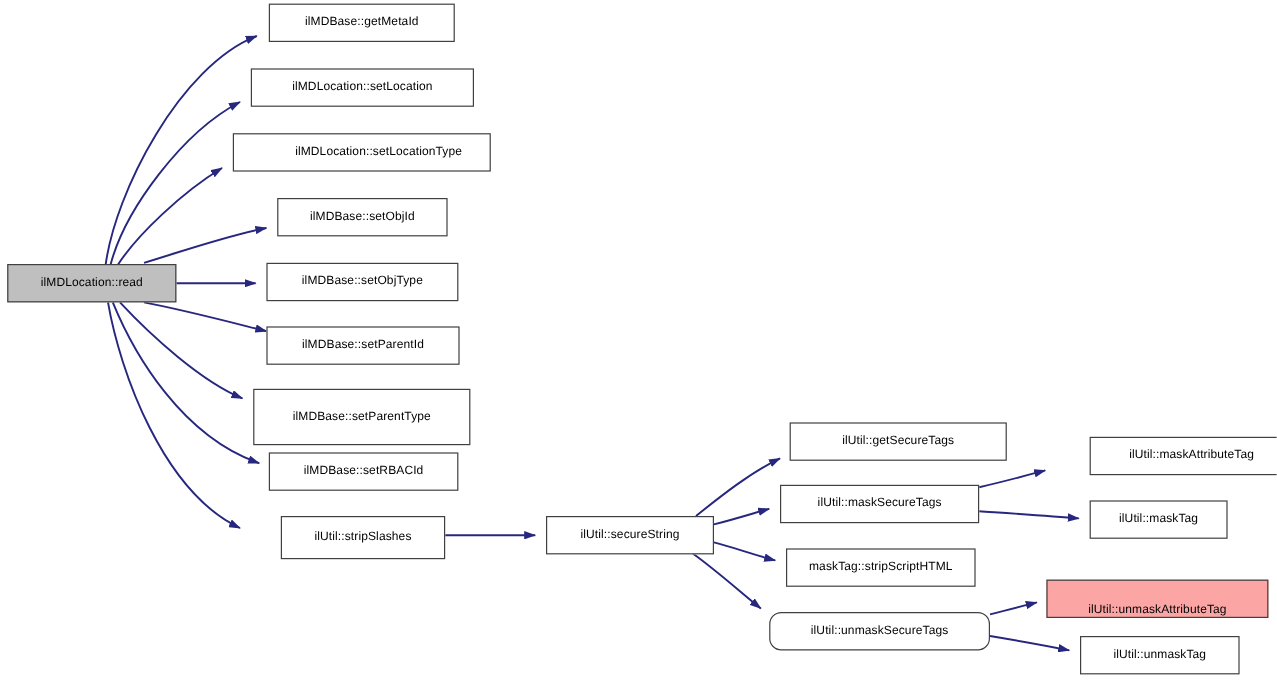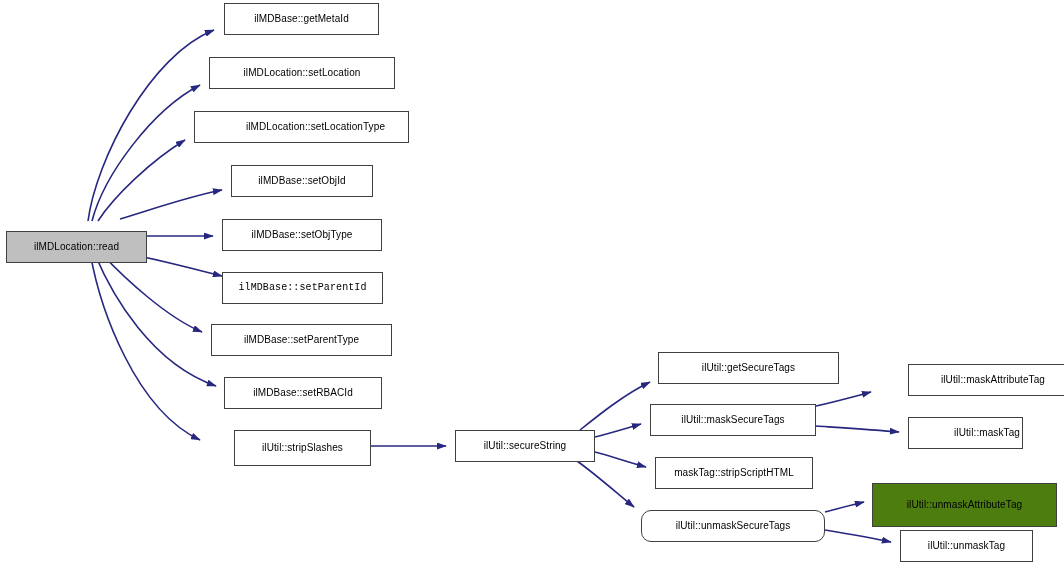--- a/index.html
+++ b/index.html
@@ -35,21 +35,20 @@
     justify-content: center;
     font-size: 10px;
     color: #000000;
     white-space: nowrap;
     line-height: 1;
     letter-spacing: 0.1px;
   }
   .graph-node.root-node {
     background: #bfbfbf;
     border-color: #404040;
-    margin-top: 11px;
   }
   .node-label {
     display: block;
     padding: 0 2px;
   }
 </style>
 </head>
 <body>
 
 <div id="graph-canvas">
@@ -92,24 +91,24 @@
       </div>
       <div class="graph-node" style="left: 194px; top: 111px; width: 215px; height: 32px; background: rgb(255, 255, 255); border-color: rgb(64, 64, 64); padding-left: 28px;">
         <span class="node-label">ilMDLocation::setLocationType</span>
       </div>
       <div class="graph-node" style="left: 231px; top: 165px; width: 142px; height: 32px; background: rgb(255, 255, 255); border-color: rgb(64, 64, 64);">
         <span class="node-label">ilMDBase::setObjId</span>
       </div>
       <div class="graph-node" style="left: 222px; top: 219px; width: 160px; height: 32px; background: rgb(255, 255, 255); border-color: rgb(64, 64, 64);">
         <span class="node-label">ilMDBase::setObjType</span>
       </div>
-      <div class="graph-node" style="left: 222px; top: 272px; width: 161px; height: 32px; background: rgb(255, 255, 255); border-color: rgb(64, 64, 64); font-family: Liberation Mono, monospace;">
+      <div class="graph-node" style="left: 222px; top: 272px; width: 161px; height: 32px; background: rgb(255, 255, 255); border-color: rgb(64, 64, 64);">
         <span class="node-label">ilMDBase::setParentId</span>
       </div>
-      <div class="graph-node" style="left: 211px; top: 324px; width: 181px; height: 32px; background: rgb(255, 255, 255); border-color: rgb(64, 64, 64);">
+      <div class="graph-node" style="left: 211px; top: 324px; width: 181px; height: 47px; background: rgb(255, 255, 255); border-color: rgb(64, 64, 64);">
         <span class="node-label">ilMDBase::setParentType</span>
       </div>
       <div class="graph-node" style="left: 224px; top: 377px; width: 158px; height: 32px; background: rgb(255, 255, 255); border-color: rgb(64, 64, 64);">
         <span class="node-label">ilMDBase::setRBACId</span>
       </div>
       <div class="graph-node" style="left: 234px; top: 430px; width: 137px; height: 36px; background: rgb(255, 255, 255); border-color: rgb(64, 64, 64);">
         <span class="node-label">ilUtil::stripSlashes</span>
       </div>
       <div class="graph-node" style="left: 455px; top: 430px; width: 140px; height: 32px; background: rgb(255, 255, 255); border-color: rgb(64, 64, 64);">
         <span class="node-label">ilUtil::secureString</span>
@@ -122,23 +121,23 @@
       </div>
       <div class="graph-node" style="left: 655px; top: 457px; width: 158px; height: 32px; background: rgb(255, 255, 255); border-color: rgb(64, 64, 64);">
         <span class="node-label">maskTag::stripScriptHTML</span>
       </div>
       <div class="graph-node" style="left: 641px; top: 510px; width: 184px; height: 32px; background: rgb(255, 255, 255); border-color: rgb(64, 64, 64); border-radius: 10px;">
         <span class="node-label">ilUtil::unmaskSecureTags</span>
       </div>
       <div class="graph-node" style="left: 908px; top: 364px; width: 170px; height: 32px; background: rgb(255, 255, 255); border-color: rgb(64, 64, 64);">
         <span class="node-label">ilUtil::maskAttributeTag</span>
       </div>
-      <div class="graph-node" style="left: 908px; top: 417px; width: 115px; height: 32px; background: rgb(255, 255, 255); border-color: rgb(64, 64, 64); justify-content: flex-end;">
+      <div class="graph-node" style="left: 908px; top: 417px; width: 115px; height: 32px; background: rgb(255, 255, 255); border-color: rgb(64, 64, 64);">
         <span class="node-label">ilUtil::maskTag</span>
       </div>
-      <div class="graph-node" style="left: 872px; top: 483px; width: 185px; height: 44px; background: #4d7c0f; border-color: rgb(64, 64, 64);">
+      <div class="graph-node" style="left: 872px; top: 483px; width: 185px; height: 32px; background: #fca5a5; border-color: rgb(64, 64, 64); align-items: flex-end;">
         <span class="node-label">ilUtil::unmaskAttributeTag</span>
       </div>
       <div class="graph-node" style="left: 900px; top: 530px; width: 133px; height: 32px; background: rgb(255, 255, 255); border-color: rgb(64, 64, 64);">
         <span class="node-label">ilUtil::unmaskTag</span>
       </div>
     </div>
 </div>
 
 </body></html>

